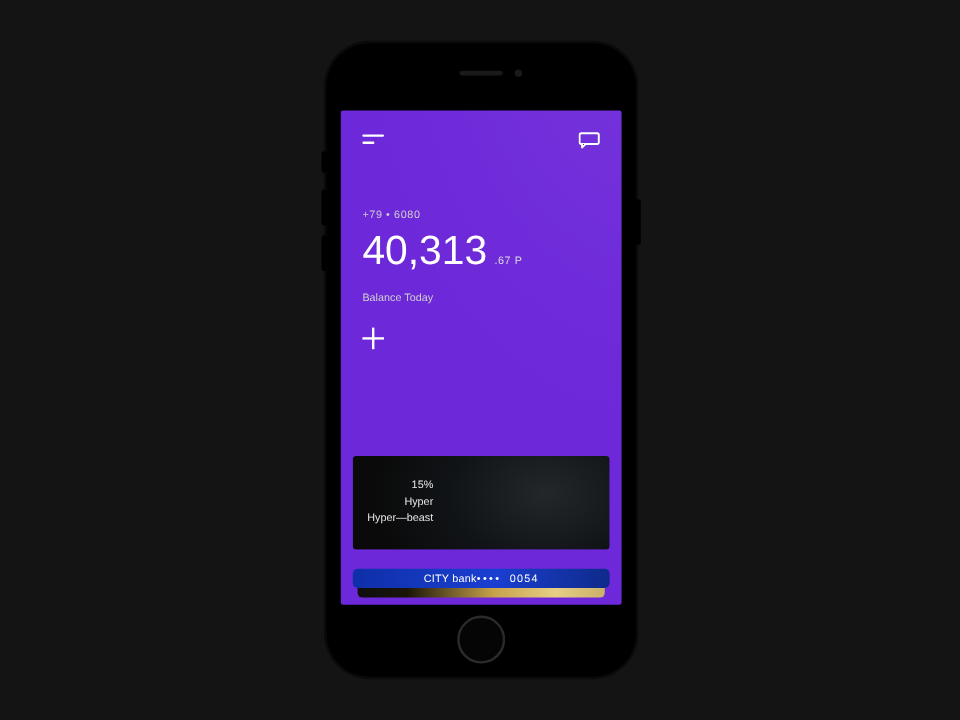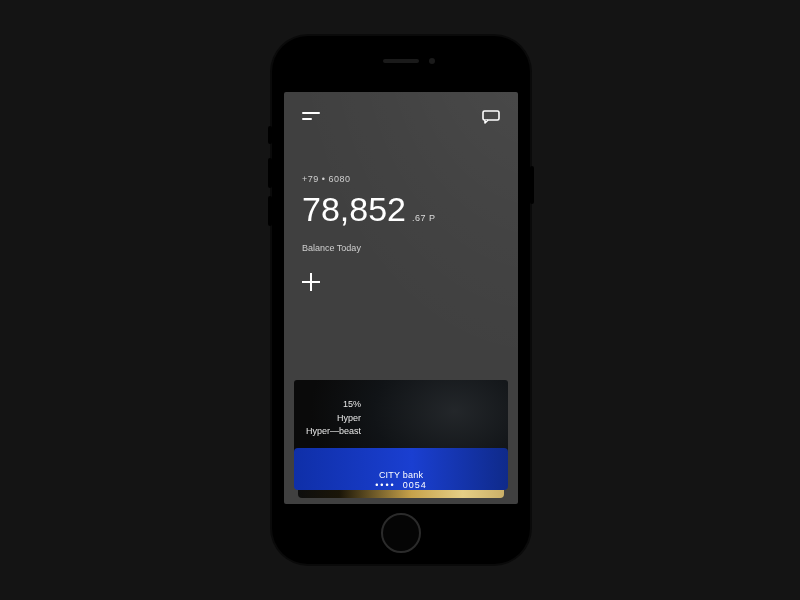--- a/index.html
+++ b/index.html
@@ -55,21 +55,21 @@
     width: 40px; height: 40px; border-radius: 50%;
     box-sizing: border-box;
     border: 2px solid #2b2b2b;
     background: #050505;
   }
 
   
   .screen {
     position: absolute;
     top: 56px; bottom: 60px; left: 12px; right: 12px;
-    background: #404040;
+    background: #6d28d9;
     border-radius: 2px;
     overflow: hidden;
     color: #fff;
   }
   
   .screen::before {
     content: "";
     position: absolute; inset: 0;
     background: radial-gradient(ellipse 420px 600px at 110% -20%,
                 rgba(255,255,255,0.06) 0%,
@@ -169,31 +169,30 @@
   .card2 {
     position: absolute;
     left: 4px; right: 4px; bottom: 0;
     height: 18px;
     border-radius: 4px;
     background: linear-gradient(90deg, #0e0e0e 0%, #1a1508 20%, #c7a24a 55%, #e6cf86 80%, #cbb068 100%);
   }
   .card1 {
     position: absolute;
     left: 0; right: 0; bottom: 8px;
-    height: 42px;
+    height: 16px;
     border-radius: 4px;
     background: linear-gradient(90deg, #0f2fa8 0%, #1a3fd1 55%, #0f2a8a 100%);
     display: flex;
     align-items: center;
-    justify-content: flex-end;
+    justify-content: center;
     padding: 0 10px;
     box-sizing: border-box;
     color: #fff;
     cursor: pointer;
-    flex-direction: column;
   }
   .card1 .bank { font-size: 9px; font-weight: 400; letter-spacing: 0.2px; }
   .card1 .num  { font-size: 9px; font-weight: 300; letter-spacing: 1px; }
   .card1 .num .dots { letter-spacing: 2px; }
 </style>
 </head>
 <body>
 
 <div class="phone">
   <div class="side-btn silence"></div>
@@ -216,21 +215,21 @@
           <svg width="18" height="14" viewBox="0 0 18 14" fill="none">
             <rect x="1" y="1" width="16" height="9" rx="1.5" stroke="#fff" stroke-width="1.6"></rect>
             <path d="M3 10 L3 13 L6 10" stroke="#fff" stroke-width="1.6" fill="#000" stroke-linejoin="round"></path>
           </svg>
         </div>
       </div>
 
       <div class="acct">+79  •  6080</div>
 
       <div class="balance-row">
-        <div class="balance-main">78,852</div>
+        <div class="balance-main">40,313</div>
         <div class="balance-minor">.67 P</div>
       </div>
 
       <div class="sub">
         <div>Balance Today</div>
       </div>
 
       <div class="plus" title="plus-icon"></div>
 
       <div class="promo">

